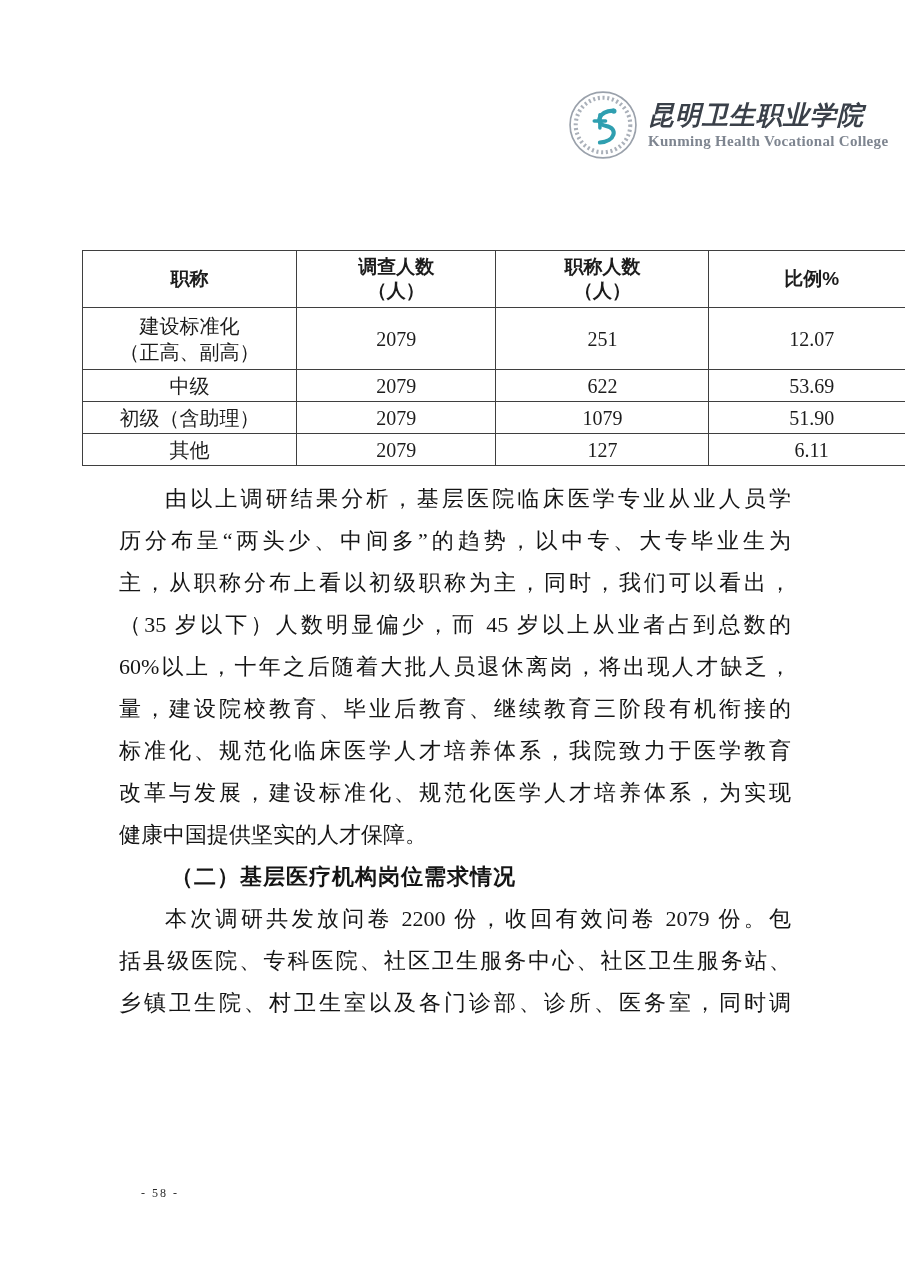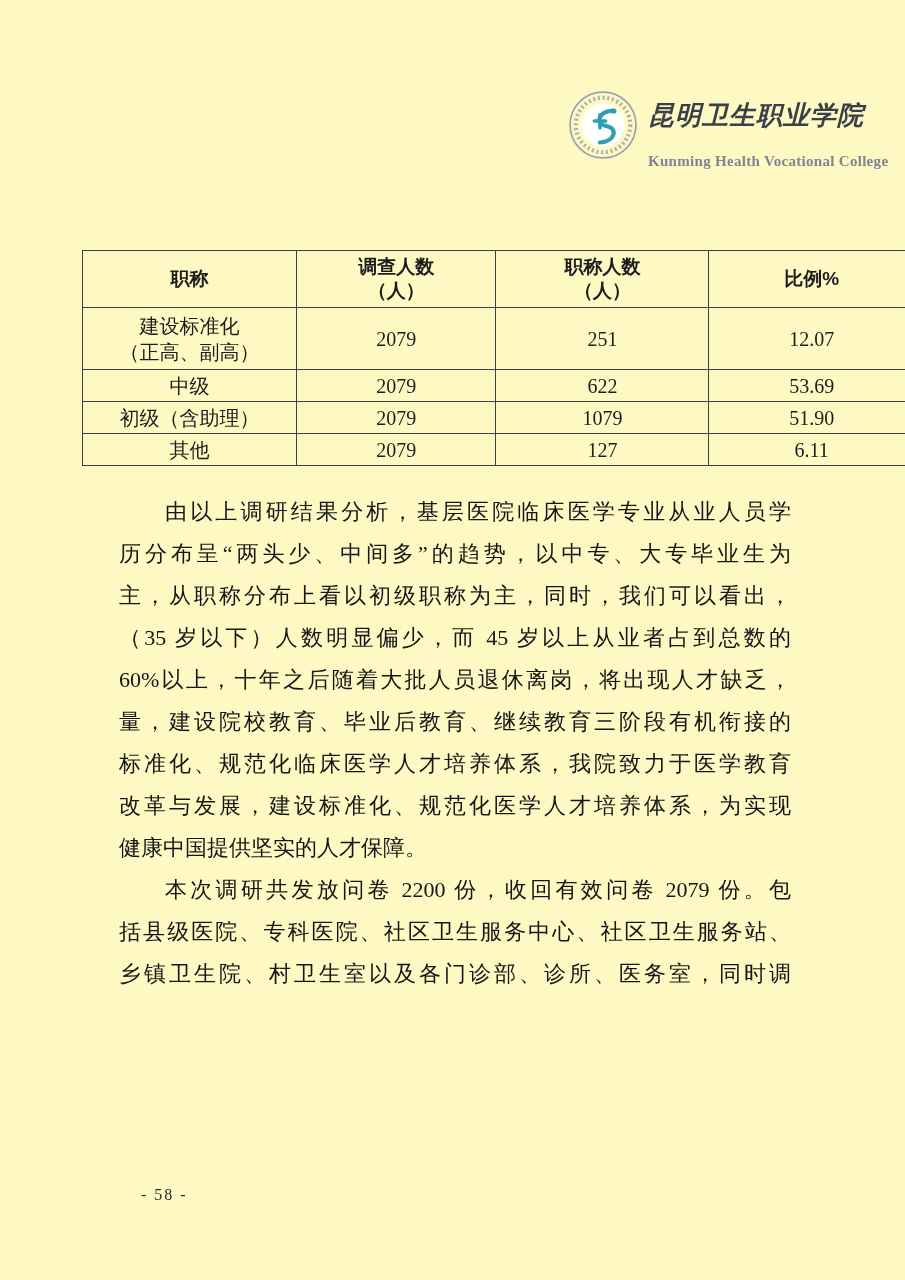--- a/index.html
+++ b/index.html
@@ -1,40 +1,40 @@
 <!DOCTYPE html>
 <html><head>
 <meta charset="utf-8">
 <style>
   * { margin:0; padding:0; box-sizing:border-box; }
   html,body { background:#e8e8e8; }
   .page {
     position:relative;
     width:905px; height:1280px;
-    background:#fef9c3;
+    background:#ffffff;
     margin:0 auto;
     overflow:hidden;
     font-family:"Liberation Serif","DejaVu Serif",serif;
     color:#1c1c1c;
   }
 
   
   .logo {
     position:absolute; left:568px; top:90px;
     display:flex; align-items:flex-start; gap:10px;
   }
   .logo-seal { width:70px; height:70px; flex:0 0 auto; }
   .logo-texts { display:flex; flex-direction:column; padding-top:8px; }
   .logo-cn {
     font-family:"Liberation Serif","DejaVu Serif",serif;
     font-size:26px; font-weight:bold; font-style:italic;
     letter-spacing:1px; color:#3a4049; white-space:nowrap;
   }
   .logo-en {
-    margin-top:20px;
+    margin-top:0;
     font-family:"Liberation Serif","DejaVu Serif",serif;
     font-size:15px; font-weight:bold;
     color:#7e8590; letter-spacing:0.3px; white-space:nowrap;
   }
 
   
   .table-title {
     position:absolute; left:82px; top:214px; width:784px;
     text-align:center;
     font-family:"Liberation Sans","DejaVu Sans",sans-serif;
@@ -60,42 +60,42 @@
     font-family:"Liberation Serif","DejaVu Serif",serif;
     font-size:20px; line-height:1.3;
   }
   .col-0 { width:25.7%; } .col-1 { width:24.0%; }
   .col-2 { width:25.6%; } .col-3 { width:24.7%; }
   tr.row-tall td { height:62px; }
   tr.row-std  td { height:32px; }
 
   
   .textblock {
-    position:absolute; left:119px; top:491px; width:672px;
+    position:absolute; left:119px; top:478px; width:672px;
   }
   .tline {
     height:42px; line-height:42px;
     font-size:22px; color:#151515;
     text-align:justify; text-align-last:justify;
     word-break:break-all; overflow:hidden;
   }
   .tline.pend { text-align:right; text-align-last:left; }
   .tline.findent { text-indent:46px; }
   .tline.heading {
     text-align:left; text-align-last:left;
     padding-left:52px;
     font-family:"Liberation Serif","DejaVu Serif",serif;
     font-weight:600; letter-spacing:1px;
   }
 
   
   .footer {
     position:absolute; left:141px; top:1186px;
     font-family:"Liberation Serif","DejaVu Serif",serif;
-    font-size:16px; color:#2b2b2b; letter-spacing:2px;
+    font-size:12px; color:#2b2b2b; letter-spacing:2px;
   }
 </style>
 </head>
 <body>
 
 <div class="page">
 
   <div class="logo">
     <svg class="logo-seal" viewBox="0 0 68 68">
       <circle cx="34" cy="34" r="32" fill="none" stroke="#9aa1ab" stroke-width="1.6"></circle>
@@ -159,20 +159,21 @@
   <div class="textblock">
     <div class="tline findent">由以上调研结果分析，基层医院临床医学专业从业人员学</div>
     <div class="tline">历分布呈“两头少、中间多”的趋势，以中专、大专毕业生为</div>
     <div class="tline">主，从职称分布上看以初级职称为主，同时，我们可以看出，</div>
     <div class="tline">（35 岁以下）人数明显偏少，而 45 岁以上从业者占到总数的</div>
     <div class="tline">60%以上，十年之后随着大批人员退休离岗，将出现人才缺乏，</div>
     <div class="tline">量，建设院校教育、毕业后教育、继续教育三阶段有机衔接的</div>
     <div class="tline">标准化、规范化临床医学人才培养体系，我院致力于医学教育</div>
     <div class="tline">改革与发展，建设标准化、规范化医学人才培养体系，为实现</div>
     <div class="tline pend">健康中国提供坚实的人才保障。</div>
+    <div class="tline heading">（二）基层医疗机构岗位需求情况</div>
     <div class="tline findent">本次调研共发放问卷 2200 份，收回有效问卷 2079 份。包</div>
     <div class="tline">括县级医院、专科医院、社区卫生服务中心、社区卫生服务站、</div>
     <div class="tline">乡镇卫生院、村卫生室以及各门诊部、诊所、医务室，同时调</div>
   </div>
 
   <div class="footer">- 58 -</div>
 
 </div>
 
 </body></html>

